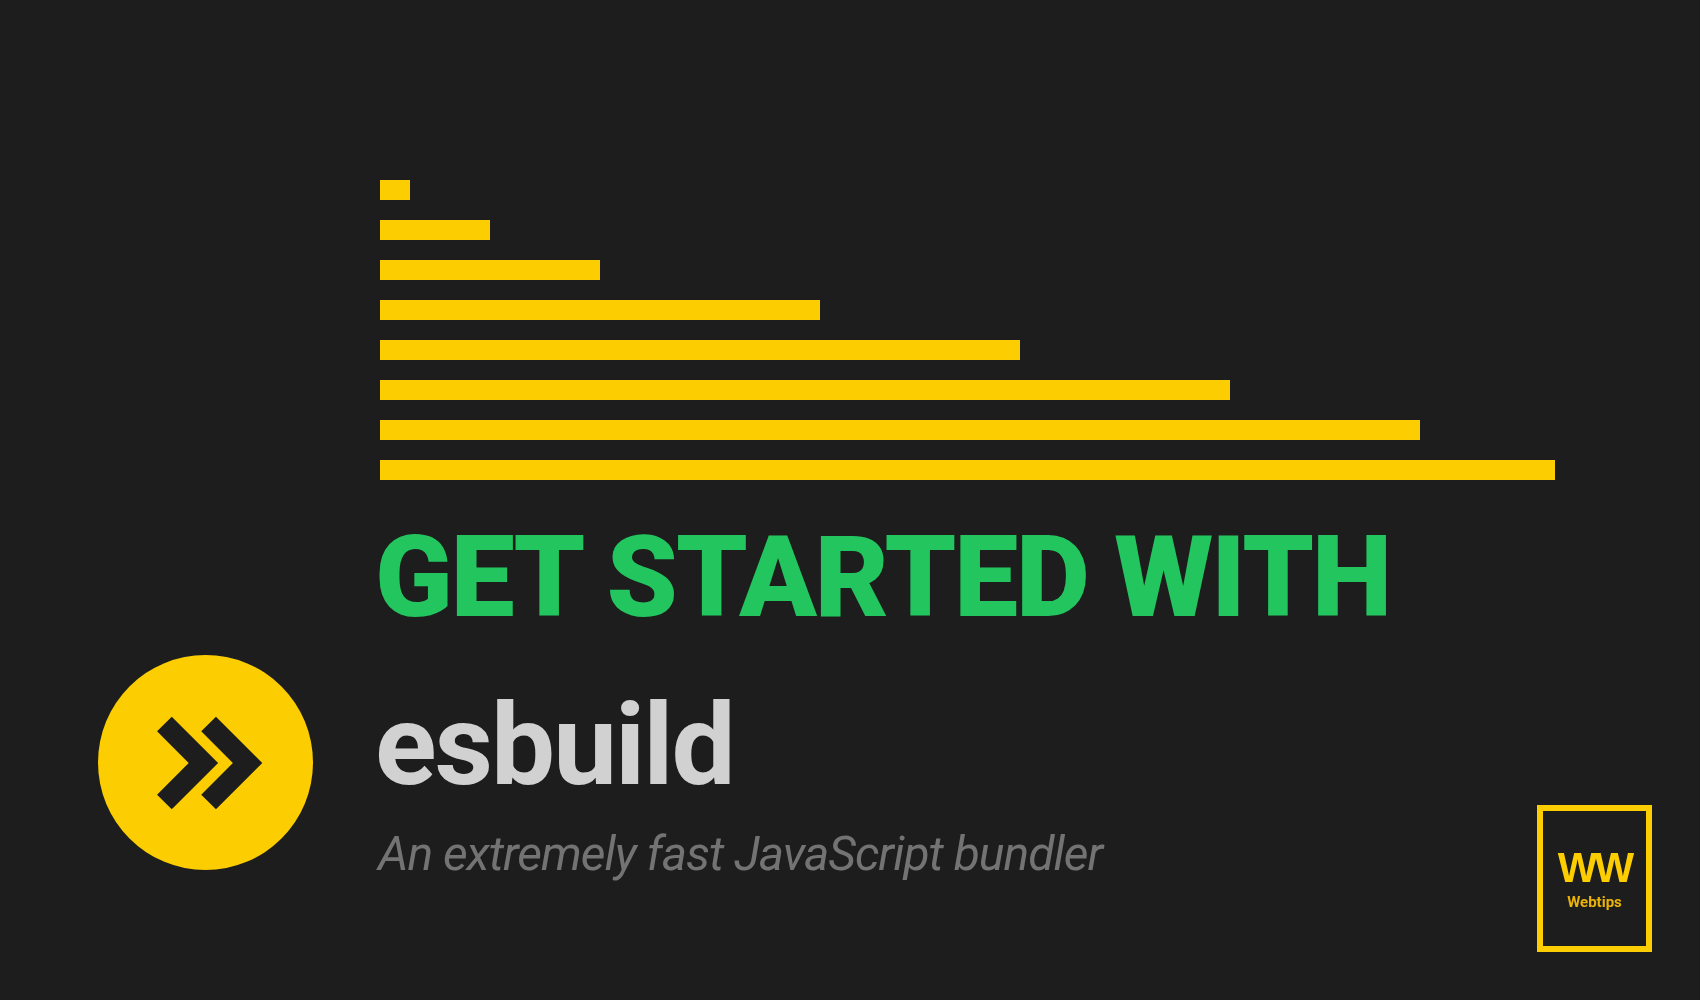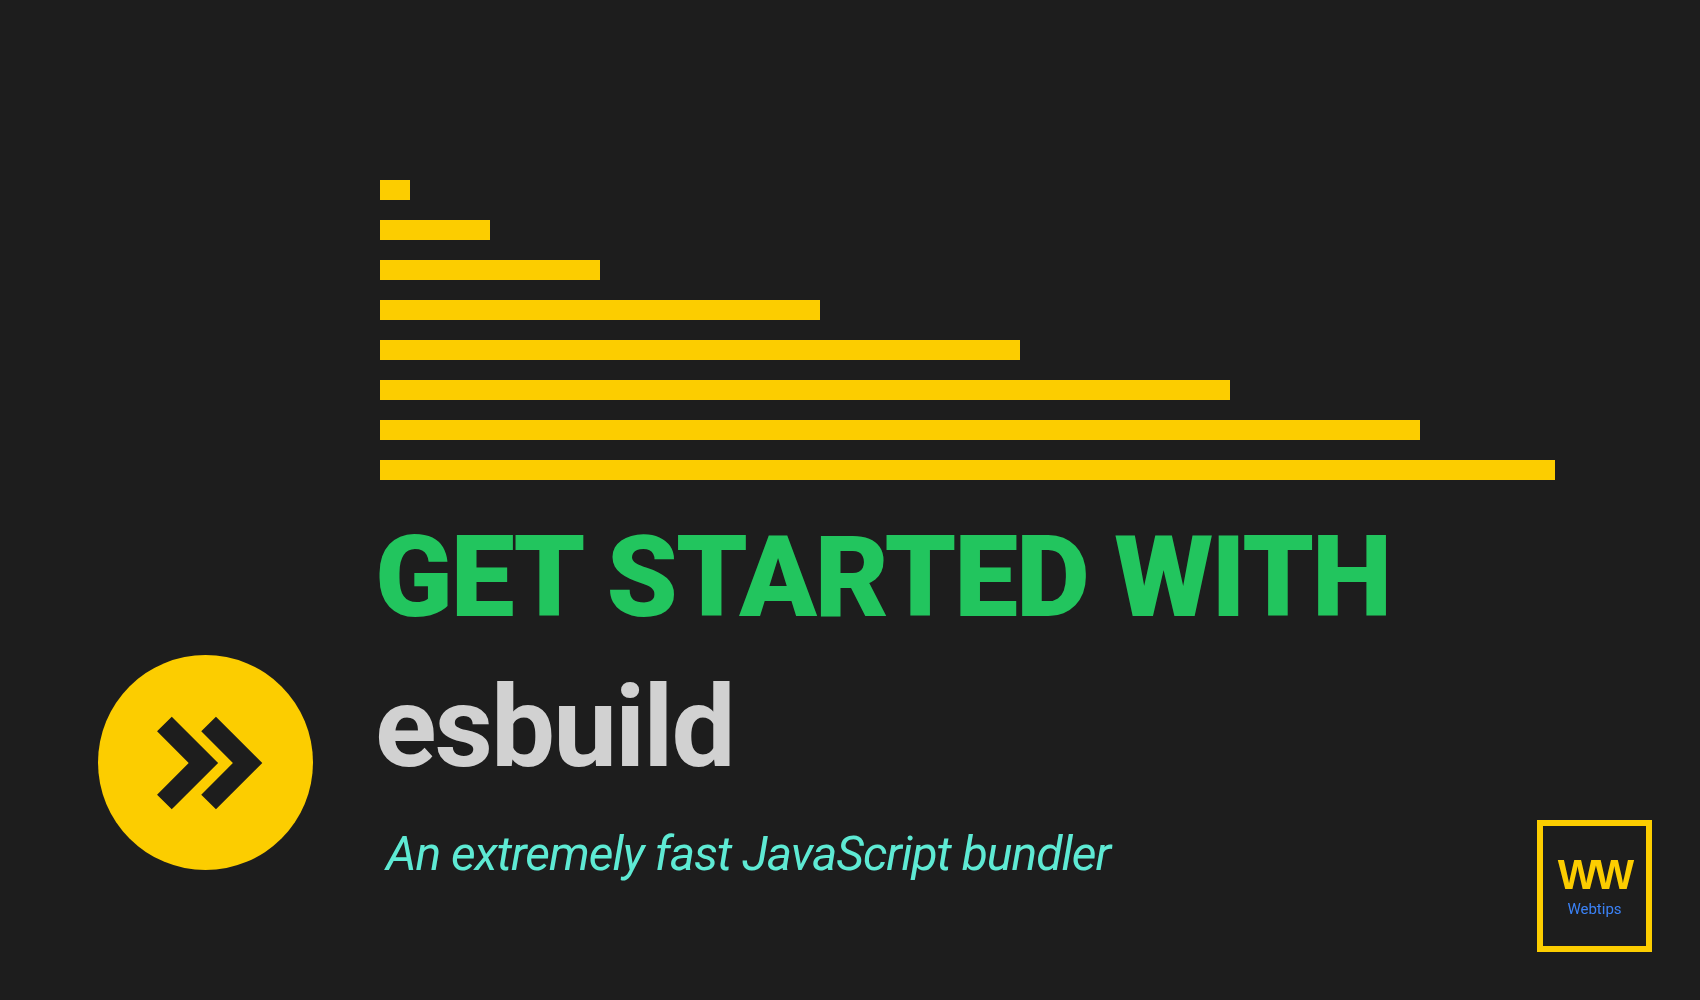--- a/index.html
+++ b/index.html
@@ -47,38 +47,37 @@
       font-size: 114px;
       font-weight: 900;
       color: #22c55e;
       letter-spacing: -2px;
       line-height: 1;
     }
     
     .subhead {
       position: absolute;
       left: 375px;
-      top: 670px;
+      top: 688px;
       font-size: 114px;
       font-weight: 700;
       color: #d1d1d1;
       letter-spacing: -2px;
       line-height: 1;
     }
     
     .tagline {
       position: absolute;
       left: 378px;
       top: 825px;
       font-size: 48px;
       font-style: italic;
       font-weight: 400;
-      color: #5eead4;
+      color: #737373;
       letter-spacing: -1px;
-      margin-left: 8px;
     }
     
     .circle-icon {
       position: absolute;
       left: 98px;
       top: 655px;
       width: 215px;
       height: 215px;
       background: #fccd00;
       border-radius: 50%;
@@ -90,42 +89,42 @@
     .circle-icon svg {
       width: 130px;
       height: 130px;
     }
     
     .logo-box {
       position: absolute;
       right: 48px;
       bottom: 48px;
       width: 115px;
-      height: 132px;
+      height: 147px;
       border: 6px solid #fccd00;
       display: flex;
       flex-direction: column;
       align-items: center;
       justify-content: center;
       gap: 4px;
     }
     
     .logo-ww {
       font-size: 42px;
       font-weight: 700;
       color: #fccd00;
       letter-spacing: -3px;
       line-height: 1;
       font-family: 'Arial Black', Arial, sans-serif;
     }
     
     .logo-text {
       font-size: 15px;
-      font-weight: 400;
-      color: #3b82f6;
+      font-weight: 700;
+      color: #eab308;
       letter-spacing: 0px;
     }
   </style>
 </head>
 <body>
 
 <div class="bars-container">
   <div class="bar bar-1"></div>
   <div class="bar bar-2"></div>
   <div class="bar bar-3"></div>

